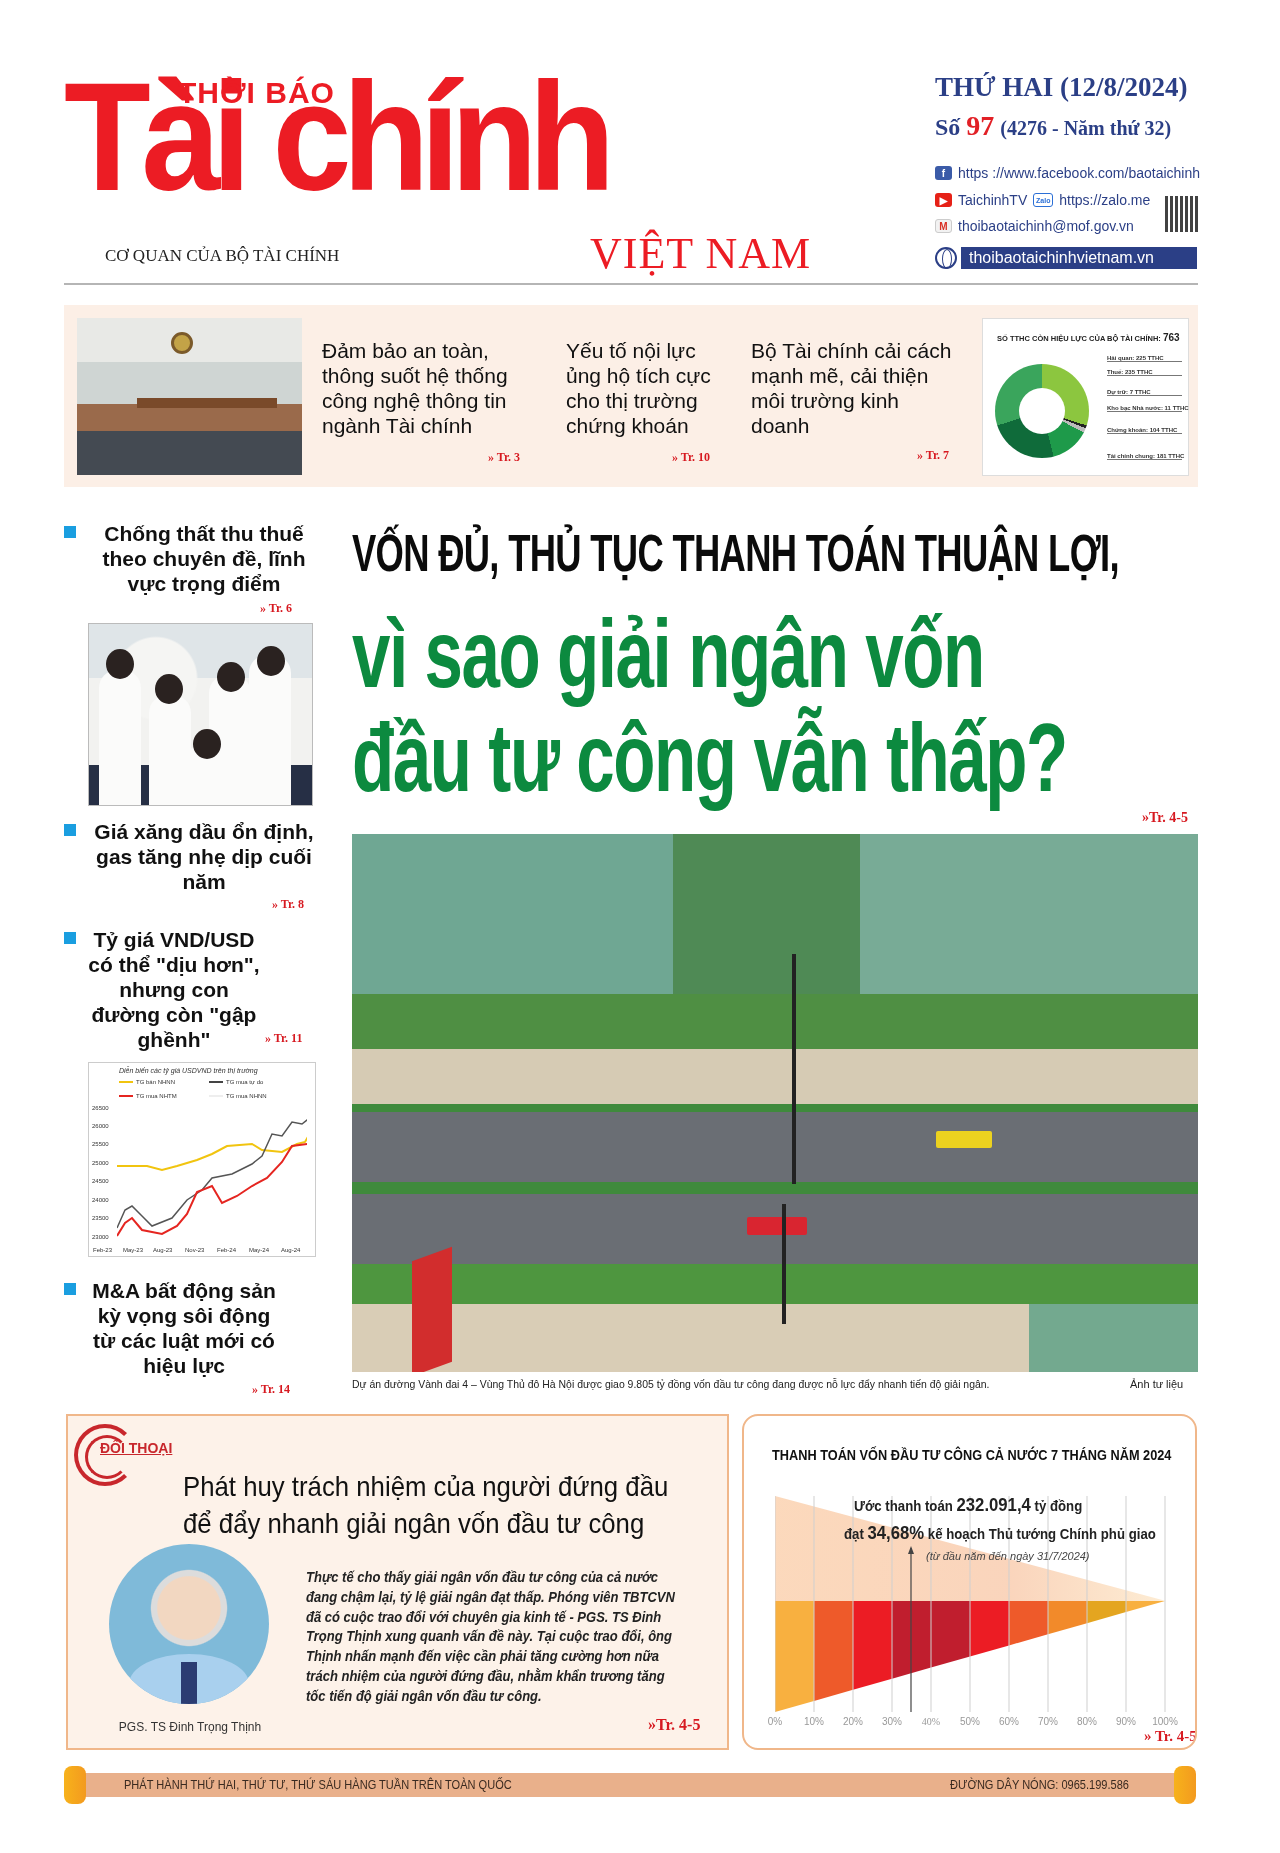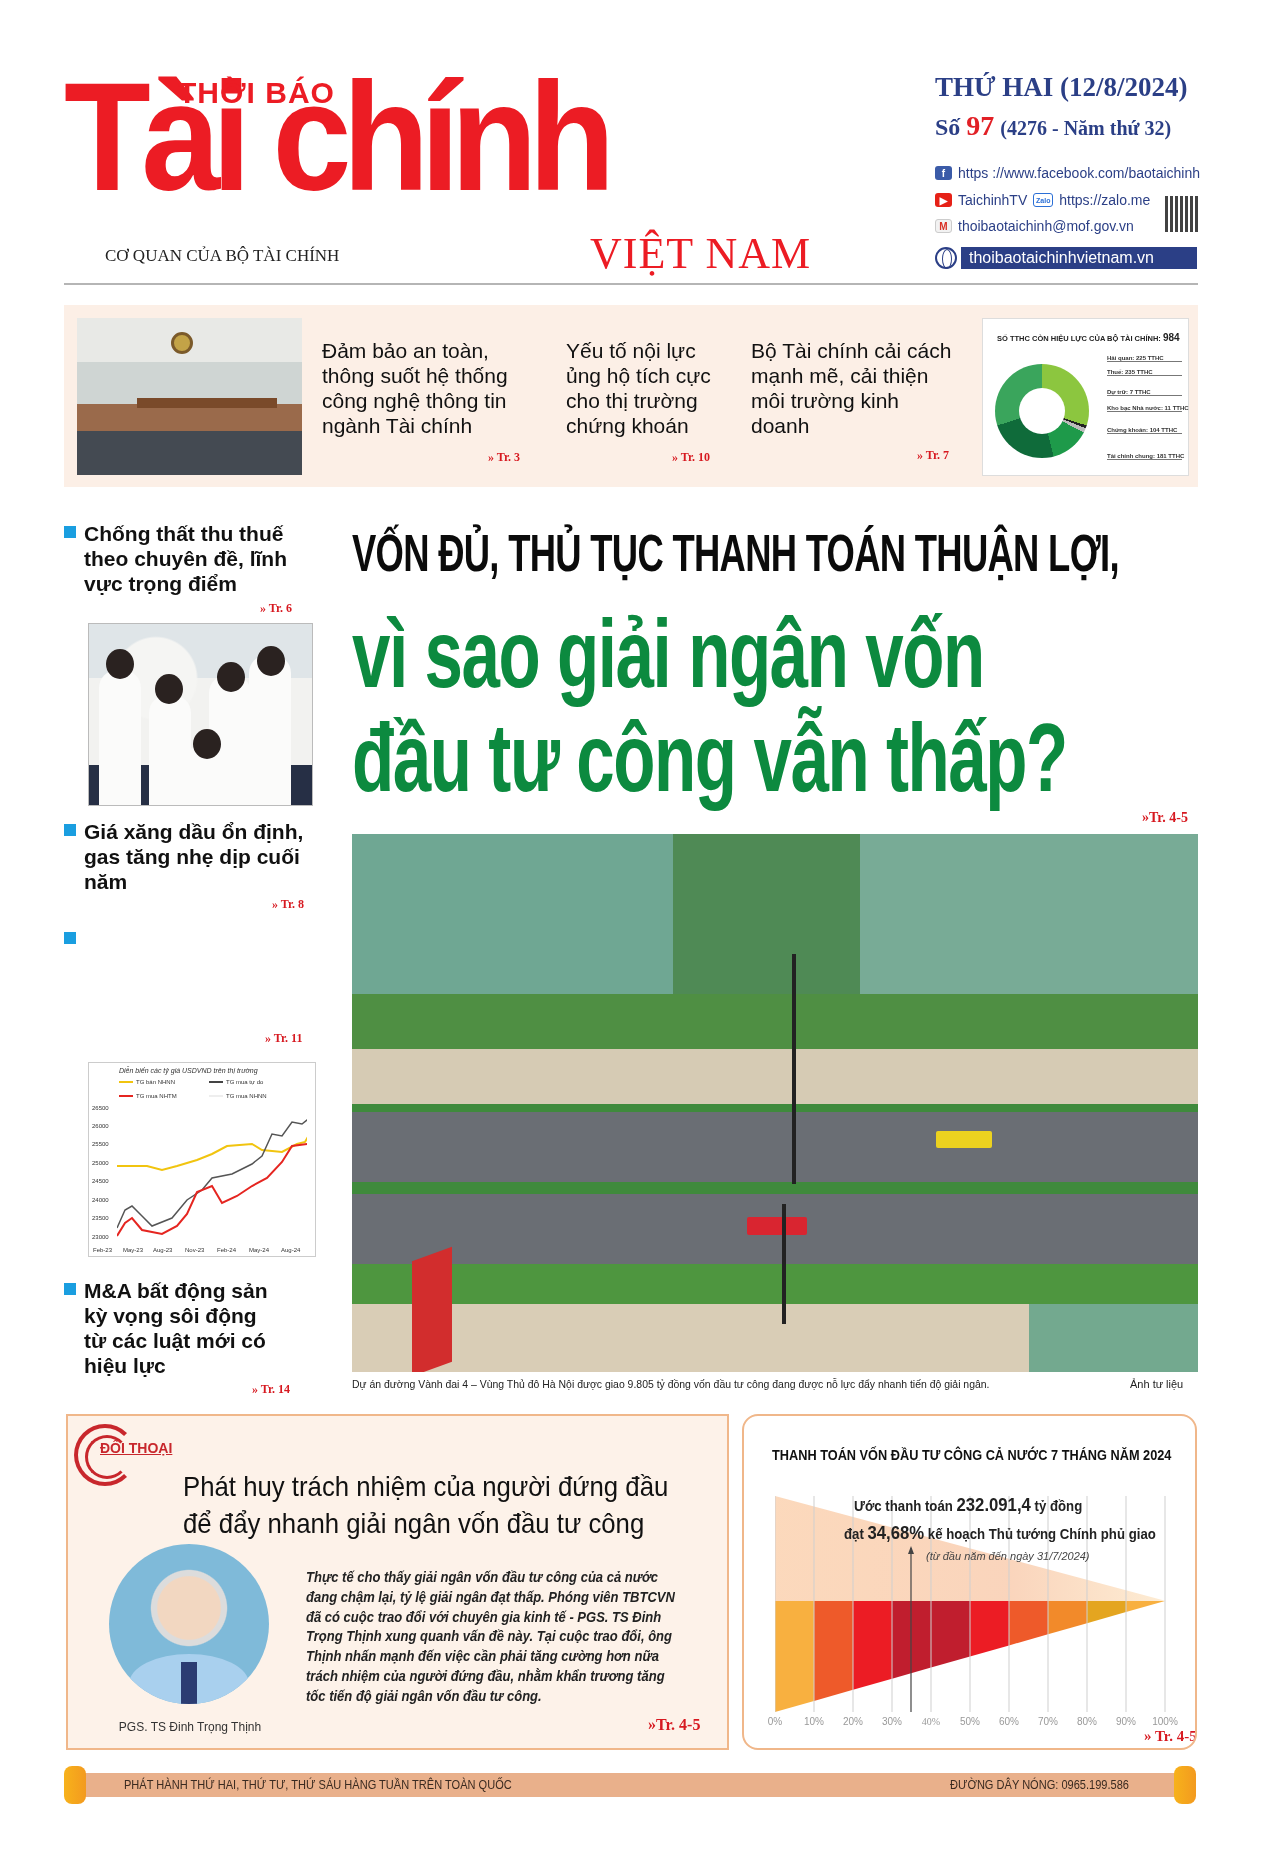--- a/index.html
+++ b/index.html
@@ -37,21 +37,21 @@
   .donut-title { position: absolute; left: 14px; top: 13px; font-size: 7.5px; font-weight: 700; color: #222; white-space: nowrap; }
   .donut-title b { font-size: 10px; }
   .donut { position: absolute; left: 12px; top: 45px; width: 94px; height: 94px; border-radius: 50%;
     background: conic-gradient(#8cc63f 0 30%, #222 30% 31%, #bbb 31% 32.5%, #1e9a4a 32.5% 46%, #0f6b3a 46% 70%, #3aa55c 70% 100%); }
   .donut::after { content:""; position: absolute; left: 24px; top: 24px; width: 46px; height: 46px; border-radius: 50%; background: #fff; }
   .dl { position: absolute; left: 124px; font-size: 6px; font-weight: 700; color: #333; white-space: nowrap; border-bottom: 1px solid #777; width: 75px; }
 
   
   .lhead { left: 64px; display: flex; gap: 8px; }
   .bullet { width: 12px; height: 12px; background: #1a9ee0; margin-top: 5px; flex: none; }
-  .lhead-text { font-size: 21px; line-height: 25px; font-weight: 700; color: #111; }
+  .lhead-text { font-size: 21px; line-height: 25px; font-weight: 700; color: #111; text-align: center; }
   .photo-tax { left: 88px; top: 623px; width: 225px; height: 183px; border: 1px solid #bbb; background:
     radial-gradient(circle at 30% 30%, #f5f5f3 0 20%, transparent 21%),
     linear-gradient(180deg, #dfe5e8 0 30%, #f2f2f0 30% 78%, #262f45 78% 100%); overflow: hidden; }
   .photo-tax .p { position: absolute; bottom: 0; width: 42px; height: 120px; background: #fbfbfa; border-radius: 18px 18px 0 0; }
   .photo-tax .h { position: absolute; width: 28px; height: 30px; border-radius: 50%; background: #2a2220; }
   .fx-chart { left: 88px; top: 1062px; width: 228px; height: 195px; border: 1px solid #ccc; background: #fff; }
   .fx-title { position: absolute; left: 30px; top: 4px; font-size: 7px; font-style: italic; color: #333; white-space: nowrap; }
   .fx-leg { position: absolute; font-size: 6px; color: #333; display: flex; align-items: center; gap: 3px; white-space: nowrap; }
   .fx-leg i { display: inline-block; width: 14px; height: 2px; }
   .fx-y { position: absolute; left: 3px; font-size: 6px; color: #333; }
@@ -139,21 +139,21 @@
 <div class="abs strip-title" style="left:322px;top:338px;width:220px">Đảm bảo an toàn, thông suốt hệ thống công nghệ thông tin ngành Tài chính</div>
 <div class="abs tr" style="left:488px;top:450px">» Tr. 3</div>
 
 <div class="abs strip-title" style="left:566px;top:338px;width:170px">Yếu tố nội lực ủng hộ tích cực cho thị trường chứng khoán</div>
 <div class="abs tr" style="left:672px;top:450px">» Tr. 10</div>
 
 <div class="abs strip-title" style="left:751px;top:338px;width:210px">Bộ Tài chính cải cách mạnh mẽ, cải thiện môi trường kinh doanh</div>
 <div class="abs tr" style="left:917px;top:448px">» Tr. 7</div>
 
 <div class="abs donut-card">
-  <div class="donut-title"><span>SỐ TTHC CÒN HIỆU LỰC CỦA BỘ TÀI CHÍNH:</span> <b>984</b></div>
+  <div class="donut-title"><span>SỐ TTHC CÒN HIỆU LỰC CỦA BỘ TÀI CHÍNH:</span> <b>763</b></div>
   <div class="donut"></div>
   <div class="dl" style="top:36px">Hải quan: 225 TTHC</div>
   <div class="dl" style="top:50px">Thuế: 235 TTHC</div>
   <div class="dl" style="top:70px">Dự trữ: 7 TTHC</div>
   <div class="dl" style="top:86px">Kho bạc Nhà nước: 11 TTHC</div>
   <div class="dl" style="top:108px">Chứng khoán: 104 TTHC</div>
   <div class="dl" style="top:134px">Tài chính chung: 181 TTHC</div>
 </div>
 
 <div class="abs lhead" style="top:521px;width:260px">
@@ -176,20 +176,21 @@
 </div>
 
 <div class="abs lhead" style="top:819px;width:260px">
   <span class="bullet"></span>
   <span class="lhead-text">Giá xăng dầu ổn định, gas tăng nhẹ dịp cuối năm</span>
 </div>
 <div class="abs tr" style="left:272px;top:897px">» Tr. 8</div>
 
 <div class="abs lhead" style="top:927px;width:200px">
   <span class="bullet"></span>
+  <span class="lhead-text">Tỷ giá VND/USD có thể "dịu hơn", nhưng con đường còn "gập ghềnh"</span>
 </div>
 <div class="abs tr" style="left:265px;top:1031px">» Tr. 11</div>
 
 <div class="abs fx-chart">
   <div class="fx-title">Diễn biến các tỷ giá USDVND trên thị trường</div>
   <div class="fx-leg" style="left:30px;top:16px">
       <i style="background:#f1c40f"></i>
       <span>TG bán NHNN</span>
     </div>
   <div class="fx-leg" style="left:120px;top:16px">

